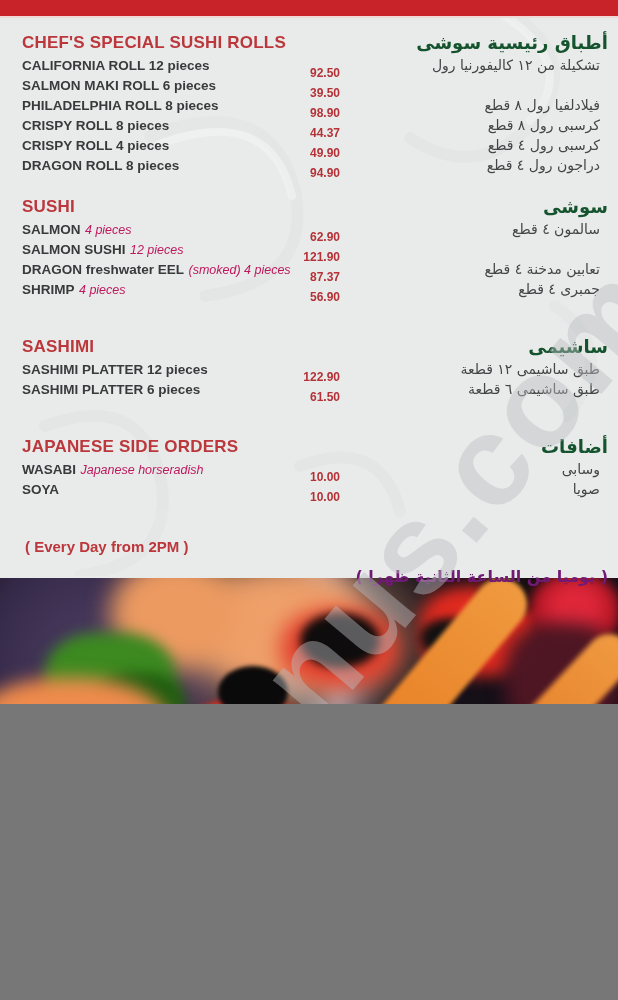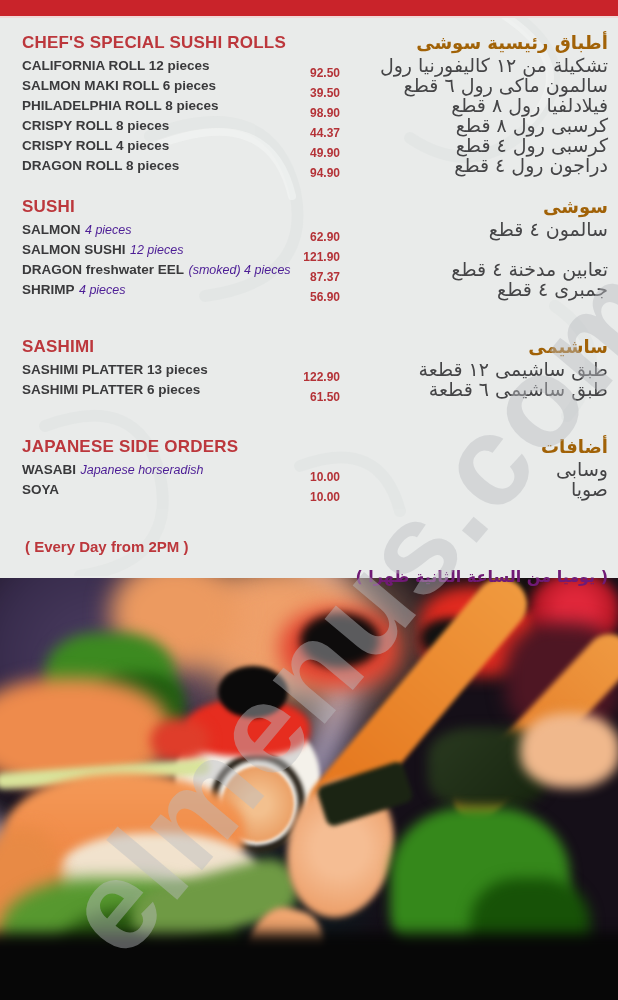--- a/index.html
+++ b/index.html
@@ -1,36 +1,36 @@
 <!DOCTYPE html>
 <html><head>
 <meta charset="utf-8">
 <style>
   html,body{margin:0;padding:0;background:#777;}
   .screen{
-    position:relative;width:618px;height:1000px;margin:0 auto;
+    position:relative;width:618px;height:704px;margin:0 auto;
     background:#e9ebea;overflow:hidden;
     font-family:"Liberation Sans","DejaVu Sans",sans-serif;
   }
   .top-bar{position:absolute;top:0;left:0;width:618px;height:16px;
     background:#c9232a;border-bottom:2px solid #efd8d8;z-index:20;}
   .swirls{position:absolute;top:16px;left:0;z-index:1;}
   
   .sec{position:absolute;left:22px;width:586px;z-index:10;}
   .hd{position:relative;height:24px;line-height:24px;}
   .hd-en{font-size:17px;font-weight:bold;color:#bc373c;letter-spacing:.2px;}
   .hd-ar{position:absolute;right:0;top:0;direction:rtl;font-family:"DejaVu Sans",sans-serif;
-    font-size:18px;font-weight:bold;color:#a16207;text-align:right;}
+    font-size:18px;font-weight:bold;color:#14532d;text-align:right;}
   .row{position:relative;height:20px;line-height:20px;}
   .nm{font-size:13.5px;font-weight:bold;color:#3a3a3c;}
-  .nt{font-size:12.5px;font-style:italic;font-weight:normal;color:#4c1d95;margin-top:41px;}
+  .nt{font-size:12.5px;font-style:italic;font-weight:normal;color:#be185d;margin-top:41px;}
   .price{position:absolute;left:196px;width:122px;top:8px;text-align:right;
     font-size:12px;font-weight:bold;color:#b43237;}
-  .ar{position:absolute;right:0;top:0;direction:rtl;font-family:"DejaVu Sans",sans-serif;
-    font-size:19px;color:#454547;}
+  .ar{position:absolute;right:8px;top:0;direction:rtl;font-family:"DejaVu Sans",sans-serif;
+    font-size:14px;color:#454547;}
   .footer-line{position:absolute;left:25px;width:583px;top:536px;height:22px;
     line-height:22px;z-index:10;}
   .ft-en{font-size:15px;font-weight:bold;color:#bc373c;}
   .ft-ar{position:absolute;right:0;top:0;direction:rtl;font-family:"DejaVu Sans",sans-serif;
     font-size:16px;font-weight:bold;color:#701a75;margin-top:30px;}
   
   .watermark{
     position:absolute;left:90px;top:869px;width:900px;height:132px;
     transform:rotate(-50deg);transform-origin:0 50%;
     font-size:128px;font-weight:bold;letter-spacing:3px;line-height:132px;
@@ -68,21 +68,20 @@
       <span class="hd-ar">أطباق رئيسية سوشى</span>
     </div>
     <div class="row">
       <span class="nm">CALIFORNIA ROLL 12 pieces</span>
       <span class="price">92.50</span>
       <span class="ar">تشكيلة من ١٢ كاليفورنيا رول</span>
     </div>
     <div class="row">
       <span class="nm">SALMON MAKI ROLL 6 pieces</span>
       <span class="price">39.50</span>
-      <span class="ar">سالمون ماكى رول ٦ قطع</span>
     </div>
     <div class="row">
       <span class="nm">PHILADELPHIA ROLL 8 pieces</span>
       <span class="price">98.90</span>
       <span class="ar">فيلادلفيا رول ٨ قطع</span>
     </div>
     <div class="row">
       <span class="nm">CRISPY ROLL 8 pieces</span>
       <span class="price">44.37</span>
       <span class="ar">كرسبى رول ٨ قطع</span>
@@ -128,21 +127,21 @@
       <span class="ar">جمبرى ٤ قطع</span>
     </div>
   </div>
 
   <div class="sec" style="top:335px">
     <div class="hd">
       <span class="hd-en">SASHIMI</span>
       <span class="hd-ar">ساشيمى</span>
     </div>
     <div class="row">
-      <span class="nm">SASHIMI PLATTER 13 pieces</span>
+      <span class="nm">SASHIMI PLATTER 12 pieces</span>
       <span class="price">122.90</span>
       <span class="ar">طبق ساشيمى ١٢ قطعة</span>
     </div>
     <div class="row">
       <span class="nm">SASHIMI PLATTER 6 pieces</span>
       <span class="price">61.50</span>
       <span class="ar">طبق ساشيمى ٦ قطعة</span>
     </div>
   </div>
 

